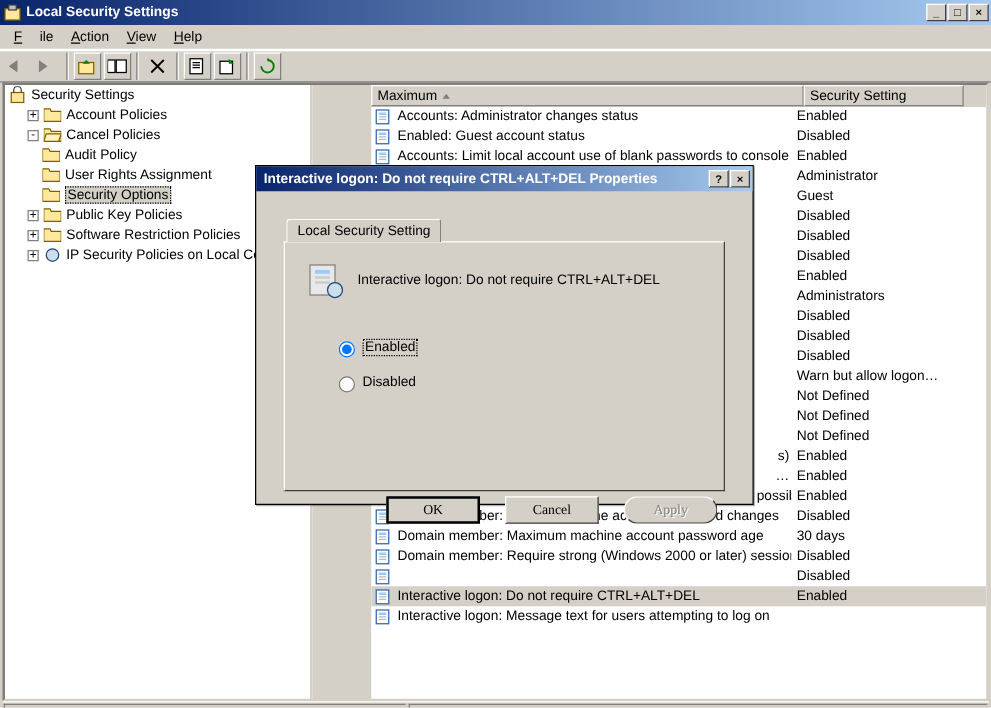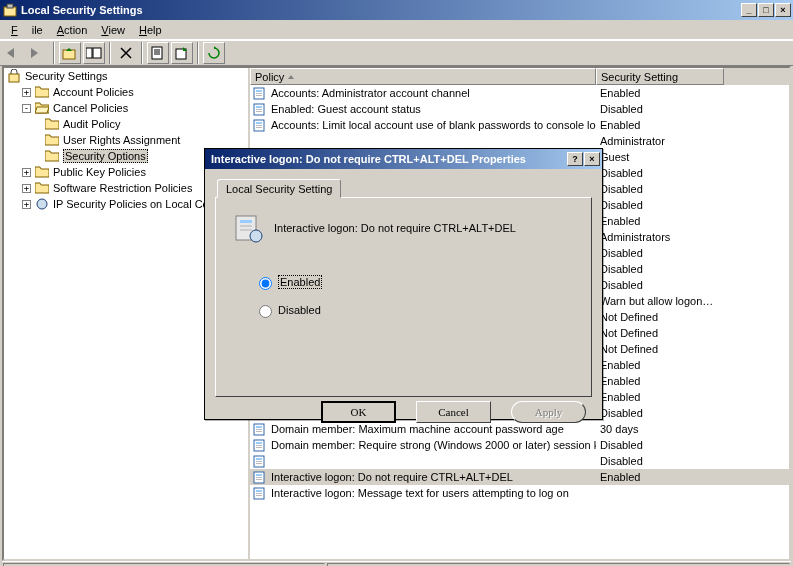--- a/index.html
+++ b/index.html
@@ -34,50 +34,50 @@
     display:flex;align-items:center;justify-content:center;
     font-family: Arial; font-size:9px; font-weight:bold; color:#000;
   }
   .menubar { height: 20px; display:flex; align-items:center; padding: 0 4px; background:#d4d0c8; border-bottom:1px solid #fff;}
   .menubar span { padding: 2px 7px; }
   .menubar span u { text-decoration: underline; }
   .toolbar { height: 26px; background:#d4d0c8; display:flex; align-items:center; padding:0 2px; border-top:1px solid #fff; border-bottom:1px solid #808080;}
   .tbtn { width:22px;height:22px; margin:0 1px; display:flex;align-items:center;justify-content:center; border:1px solid transparent;}
   .tbtn.raised { border:1px solid #fff; border-right-color:#808080;border-bottom-color:#808080;}
   .tdiv { width:2px;height:22px;border-left:1px solid #808080;border-right:1px solid #fff; margin:0 3px;}
-  .client { display:flex; height:495px; border:2px inset #d4d0c8; margin:0 2px;}
+  .client { display:flex; height:495px; border:2px inset #d4d0c8; margin:0 2px;gap:47px;}
   .tree { width:246px; background:#fff; overflow:auto; border-right:2px inset #d4d0c8;}
   .tree-row { display:flex; align-items:center; height:16px; white-space:nowrap;}
   .tree-row .exp { width:9px;height:9px;border:1px solid #808080;background:#fff;font-size:9px;line-height:7px;text-align:center;margin-right:3px;font-family:monospace;}
   .tree-row .ic { width:16px;height:16px;margin-right:3px;display:flex;align-items:center;justify-content:center;}
   .tree-row.sel .lbl { background:#d4d0c8; border:1px dotted #000; padding:0 1px;}
-  .ind0{padding-left:2px}.ind1{padding-left:18px}.ind2{padding-left:40px}
+  .ind0{padding-left:2px}.ind1{padding-left:18px}.ind2{padding-left:29px}
   .list { flex:1; background:#fff; position:relative; overflow:hidden;}
   .list-header { display:flex; background:#d4d0c8; height:17px; position:sticky; top:0;}
   .list-header .col { border:1px solid; border-color:#fff #808080 #808080 #fff; padding:1px 4px; display:flex;align-items:center;}
   .list-header .col.sort::after{content:'';margin-left:4px;border-left:3px solid transparent;border-right:3px solid transparent;border-bottom:4px solid #808080;}
   .col-p { width:346px; }
   .col-s { width:128px; }
   .list-body { overflow-y:scroll; height:478px;}
   .list-row { display:flex; height:16px; align-items:center;}
   .list-row.sel { background:#d4d0c8; }
   .list-row .cell-p { width:346px; display:flex;align-items:center; overflow:hidden; white-space:nowrap; text-overflow:ellipsis; padding-left:2px;}
   .list-row .cell-p .ic{width:16px;height:16px;margin-right:3px;flex-shrink:0;display:flex;align-items:center;justify-content:center;}
   .list-row .cell-s { width:160px; padding-left:4px; white-space:nowrap; overflow:hidden;}
   .statusbar { height:19px; background:#d4d0c8; border-top:1px solid #fff; margin:0 2px; display:flex;}
   .statusbar .pane{border:1px inset #d4d0c8; margin:1px; }
   
   .dialog {
-    position:absolute; left:204px; top:148px; width:399px; height:272px;
+    position:absolute; left:204px; top:132px; width:399px; height:272px;
     background:#d4d0c8; border:1px solid #000;
     box-shadow: 1px 1px 0 rgba(0,0,0,0.3);
     z-index:10;
   }
   .dialog .titlebar { background: linear-gradient(to right,#08246b,#a6caf0);}
-  .dlg-body { padding:10px; }
+  .dlg-body { padding:22px; }
   .tab-strip { display:flex; margin-left:2px; }
   .tab {
     background:#d4d0c8; border:1px solid; border-color:#fff #808080 transparent #fff;
     border-radius:3px 3px 0 0; padding:3px 8px 2px 8px; position:relative; z-index:2;
   }
   .tab-page {
     border:1px solid; border-color:#fff #404040 #404040 #fff;
     background:#d4d0c8; height:200px; margin-top:-1px; padding:10px;
   }
   .tab-page .hdr { display:flex; align-items:center; margin:4px 0 30px 6px;}
@@ -253,38 +253,38 @@
             <circle cx="7" cy="7" r="5" fill="#cde" stroke="#247"></circle>
           </svg>
         </span>
       <span class="lbl">IP Security Policies on Local Com</span>
     </div>
   </div>
 
   <div class="list">
     <div class="list-header">
       <div class="col col-p sort">
-          <span>Policy</span>
+          <span>Maximum</span>
         </div>
       <div class="col col-s">
           <span>Security Setting</span>
         </div>
     </div>
     <div class="list-body" id="list-body">
         <div class="list-row">
           <div class="cell-p">
             <span class="ic">
               <svg width="14" height="14">
                 <rect x="1" y="2" width="10" height="11" fill="#fff" stroke="#36a"></rect>
                 <rect x="3" y="4" width="6" height="2" fill="#9cf"></rect>
                 <rect x="3" y="7" width="6" height="1" fill="#bbb"></rect>
                 <rect x="3" y="9" width="6" height="1" fill="#bbb"></rect>
               </svg>
             </span>
-            <span>Accounts: Administrator account channel</span>
+            <span>Accounts: Administrator changes status</span>
           </div>
           <div class="cell-s">Enabled</div>
         </div>
         <div class="list-row">
           <div class="cell-p">
             <span class="ic">
               <svg width="14" height="14">
                 <rect x="1" y="2" width="10" height="11" fill="#fff" stroke="#36a"></rect>
                 <rect x="3" y="4" width="6" height="2" fill="#9cf"></rect>
                 <rect x="3" y="7" width="6" height="1" fill="#bbb"></rect>

